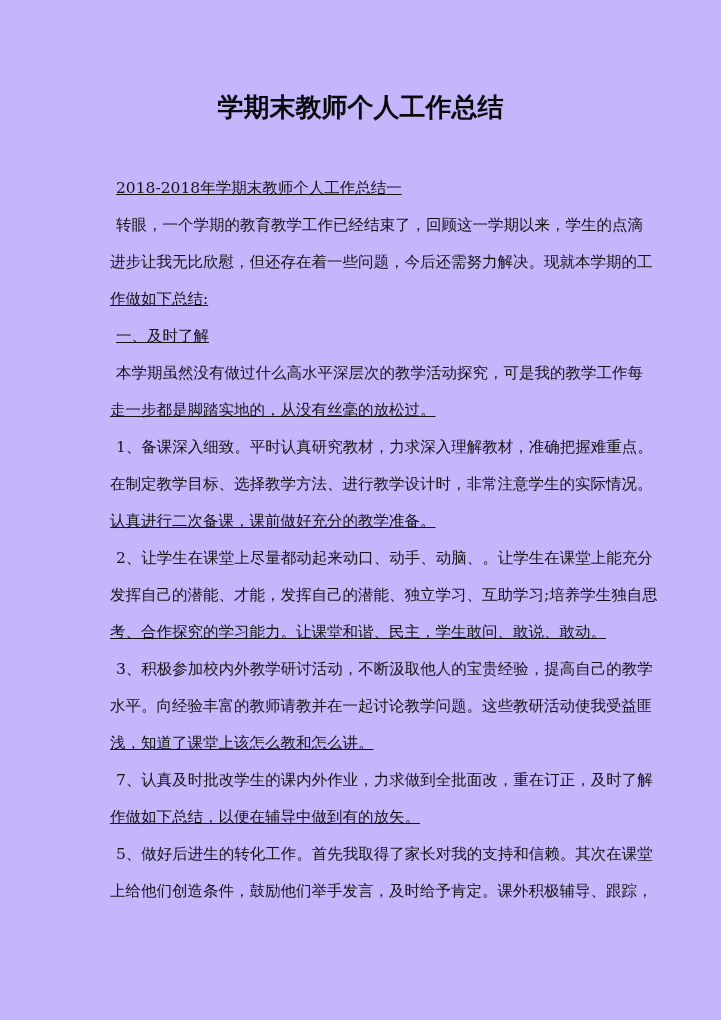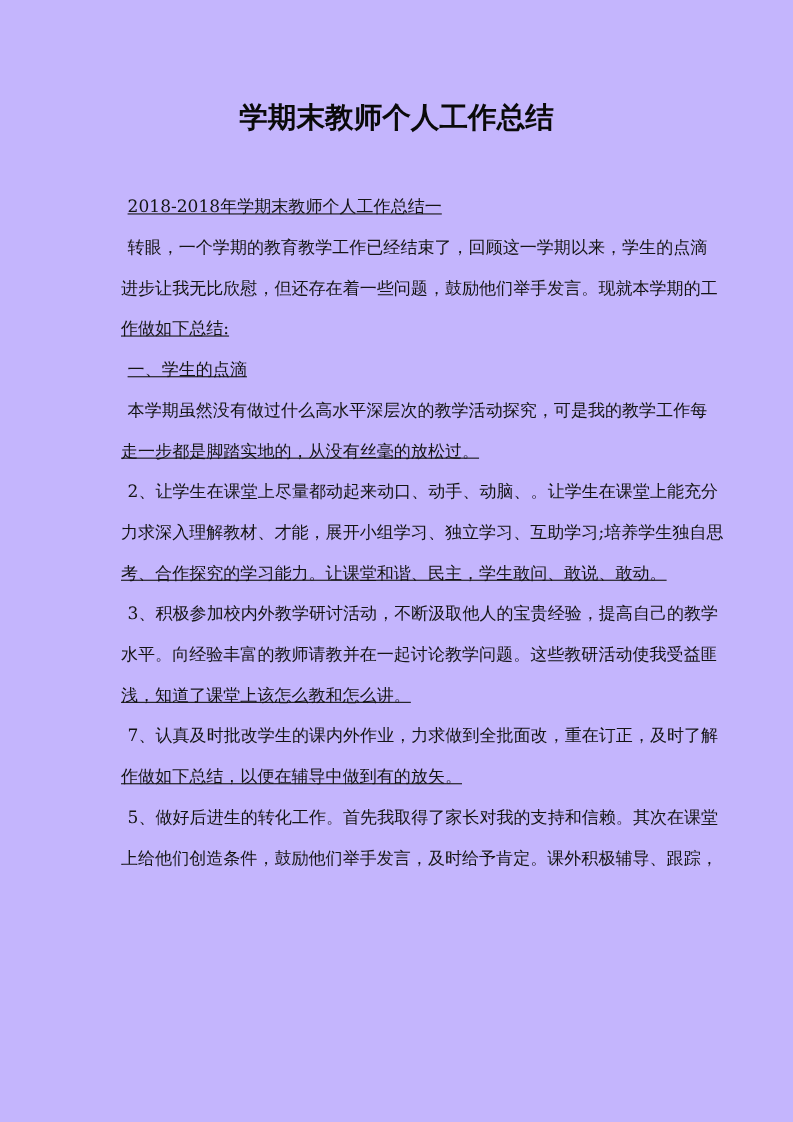--- a/index.html
+++ b/index.html
@@ -71,37 +71,42 @@
 <div class="page">
   <div class="title">学期末教师个人工作总结</div>
 
   <div class="body">
     <p class="para indent">
       <span class="line last">2018-2018年学期末教师个人工作总结一</span>
     </p>
 
     <p class="para">
       <span class="line indent">转眼，一个学期的教育教学工作已经结束了，回顾这一学期以来，学生的点滴</span>
-      <span class="line">进步让我无比欣慰，但还存在着一些问题，鼓励他们举手发言。现就本学期的工</span>
+      <span class="line">进步让我无比欣慰，但还存在着一些问题，今后还需努力解决。现就本学期的工</span>
       <span class="line last">作做如下总结:</span>
     </p>
 
     <p class="para">
-      <span class="line last indent">一、学生的点滴</span>
+      <span class="line last indent">一、及时了解</span>
     </p>
 
     <p class="para">
       <span class="line indent">本学期虽然没有做过什么高水平深层次的教学活动探究，可是我的教学工作每</span>
       <span class="line last">走一步都是脚踏实地的，从没有丝毫的放松过。</span>
     </p>
 
+    <p class="para">
+      <span class="line indent">1、备课深入细致。平时认真研究教材，力求深入理解教材，准确把握难重点。</span>
+      <span class="line">在制定教学目标、选择教学方法、进行教学设计时，非常注意学生的实际情况。</span>
+      <span class="line last">认真进行二次备课，课前做好充分的教学准备。</span>
+    </p>
 
     <p class="para">
       <span class="line indent">2、让学生在课堂上尽量都动起来动口、动手、动脑、。让学生在课堂上能充分</span>
-      <span class="line">力求深入理解教材、才能，展开小组学习、独立学习、互助学习;培养学生独自思</span>
+      <span class="line">发挥自己的潜能、才能，发挥自己的潜能、独立学习、互助学习;培养学生独自思</span>
       <span class="line last">考、合作探究的学习能力。让课堂和谐、民主，学生敢问、敢说、敢动。</span>
     </p>
 
     <p class="para">
       <span class="line indent">3、积极参加校内外教学研讨活动，不断汲取他人的宝贵经验，提高自己的教学</span>
       <span class="line">水平。向经验丰富的教师请教并在一起讨论教学问题。这些教研活动使我受益匪</span>
       <span class="line last">浅，知道了课堂上该怎么教和怎么讲。</span>
     </p>
 
     <p class="para">

